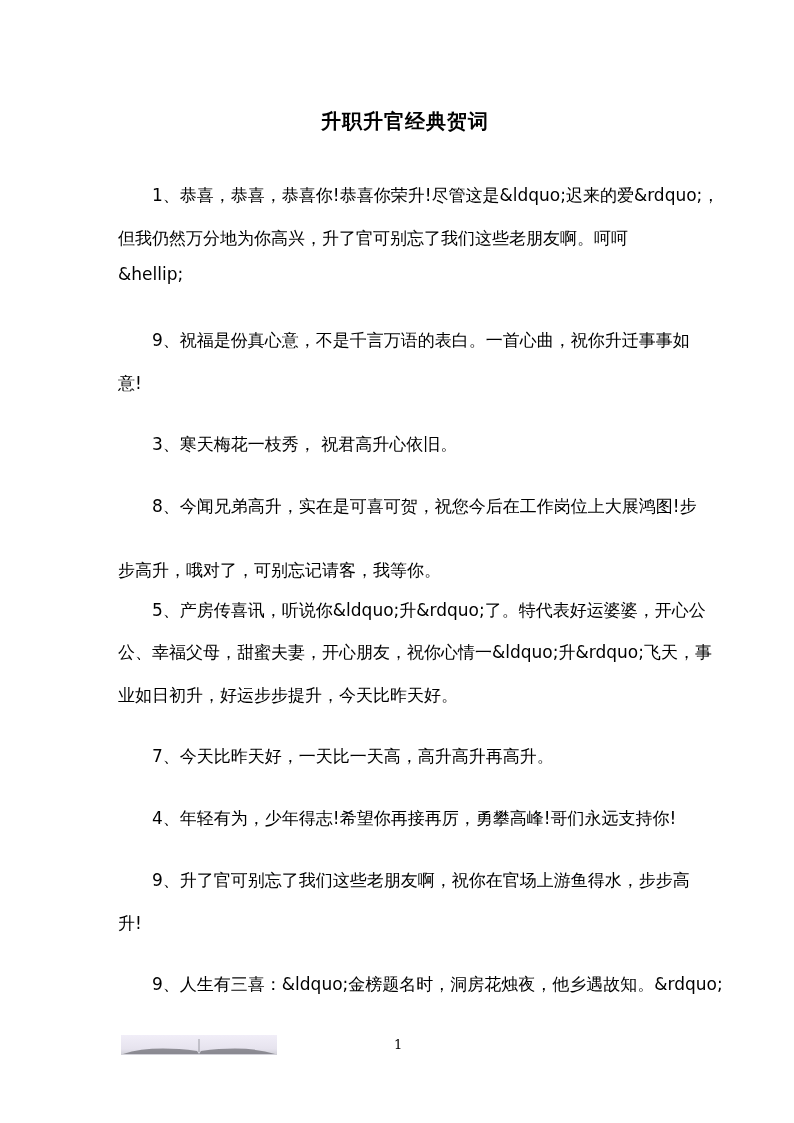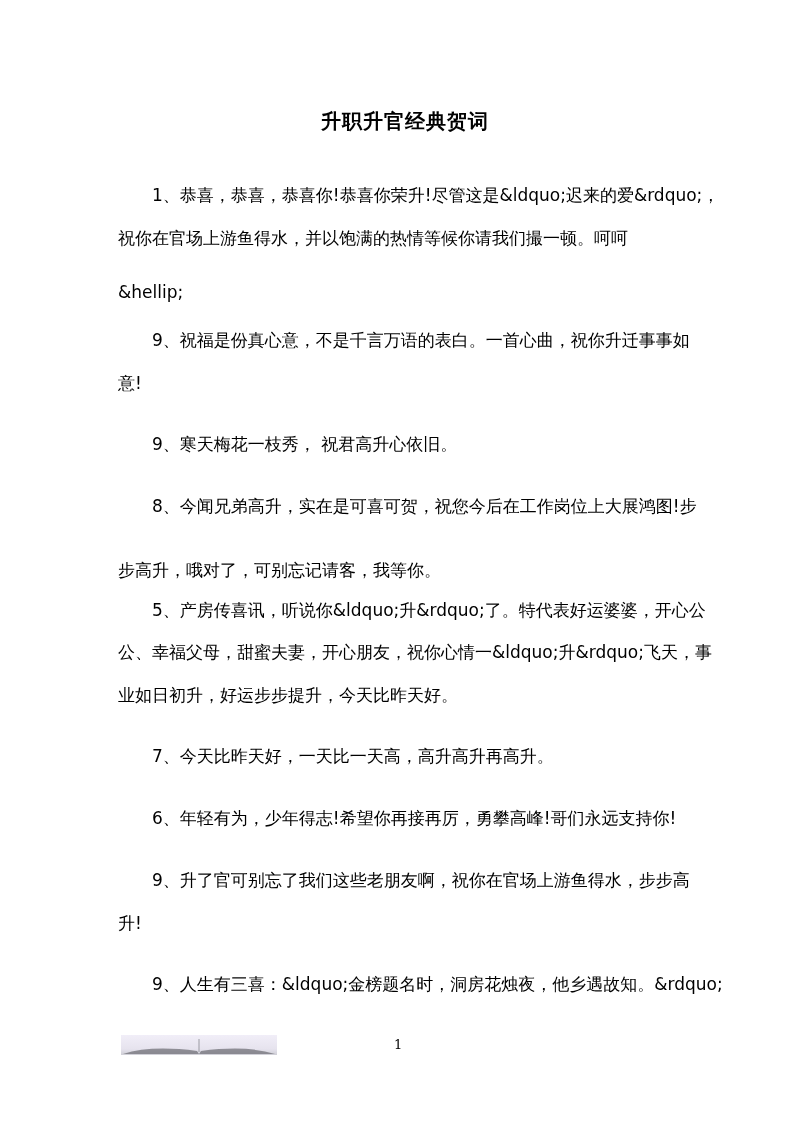--- a/index.html
+++ b/index.html
@@ -10,38 +10,38 @@
     .footer-img { position:absolute; left:121px; top:1035px; width:156px; height:20px; }
     .page-num { position:absolute; left:394px; top:1037px; font-size:13px; font-family:"DejaVu Serif", serif; }
   </style>
 </head>
 <body>
 
 <div>
   <div class="title">升职升官经典贺词</div>
 
   <div class="line indent" style="top:185px">1、恭喜，恭喜，恭喜你!恭喜你荣升!尽管这是&amp;ldquo;迟来的爱&amp;rdquo;，</div>
-  <div class="line" style="top:228px">祝你在官场上游鱼得水，并以饱满的热情等候你请我们撮一顿。呵呵</div>
-  <div class="line" style="top:282px">&amp;hellip;</div>
+  <div class="line" style="top:228px">但我仍然万分地为你高兴，升了官可别忘了我们这些老朋友啊。呵呵</div>
+  <div class="line" style="top:264px">&amp;hellip;</div>
 
   <div class="line indent" style="top:330px">9、祝福是份真心意，不是千言万语的表白。一首心曲，祝你升迁事事如</div>
   <div class="line" style="top:373px">意!</div>
 
-  <div class="line indent" style="top:434px">9、寒天梅花一枝秀，  祝君高升心依旧。</div>
+  <div class="line indent" style="top:434px">3、寒天梅花一枝秀，  祝君高升心依旧。</div>
 
   <div class="line indent" style="top:496px">8、今闻兄弟高升，实在是可喜可贺，祝您今后在工作岗位上大展鸿图!步</div>
   <div class="line" style="top:560px">步高升，哦对了，可别忘记请客，我等你。</div>
 
   <div class="line indent" style="top:600px">5、产房传喜讯，听说你&amp;ldquo;升&amp;rdquo;了。特代表好运婆婆，开心公</div>
   <div class="line" style="top:642px">公、幸福父母，甜蜜夫妻，开心朋友，祝你心情一&amp;ldquo;升&amp;rdquo;飞天，事</div>
   <div class="line" style="top:685px">业如日初升，好运步步提升，今天比昨天好。</div>
 
   <div class="line indent" style="top:746px">7、今天比昨天好，一天比一天高，高升高升再高升。</div>
 
-  <div class="line indent" style="top:808px">6、年轻有为，少年得志!希望你再接再厉，勇攀高峰!哥们永远支持你!</div>
+  <div class="line indent" style="top:808px">4、年轻有为，少年得志!希望你再接再厉，勇攀高峰!哥们永远支持你!</div>
 
   <div class="line indent" style="top:870px">9、升了官可别忘了我们这些老朋友啊，祝你在官场上游鱼得水，步步高</div>
   <div class="line" style="top:913px">升!</div>
 
   <div class="line indent" style="top:974px">9、人生有三喜：&amp;ldquo;金榜题名时，洞房花烛夜，他乡遇故知。&amp;rdquo;</div>
 
   <svg class="footer-img" viewBox="0 0 156 20" preserveAspectRatio="none">
     <defs>
       <linearGradient id="pg" x1="0" y1="0" x2="0" y2="1">
         <stop offset="0" stop-color="#f1eef8"></stop>

